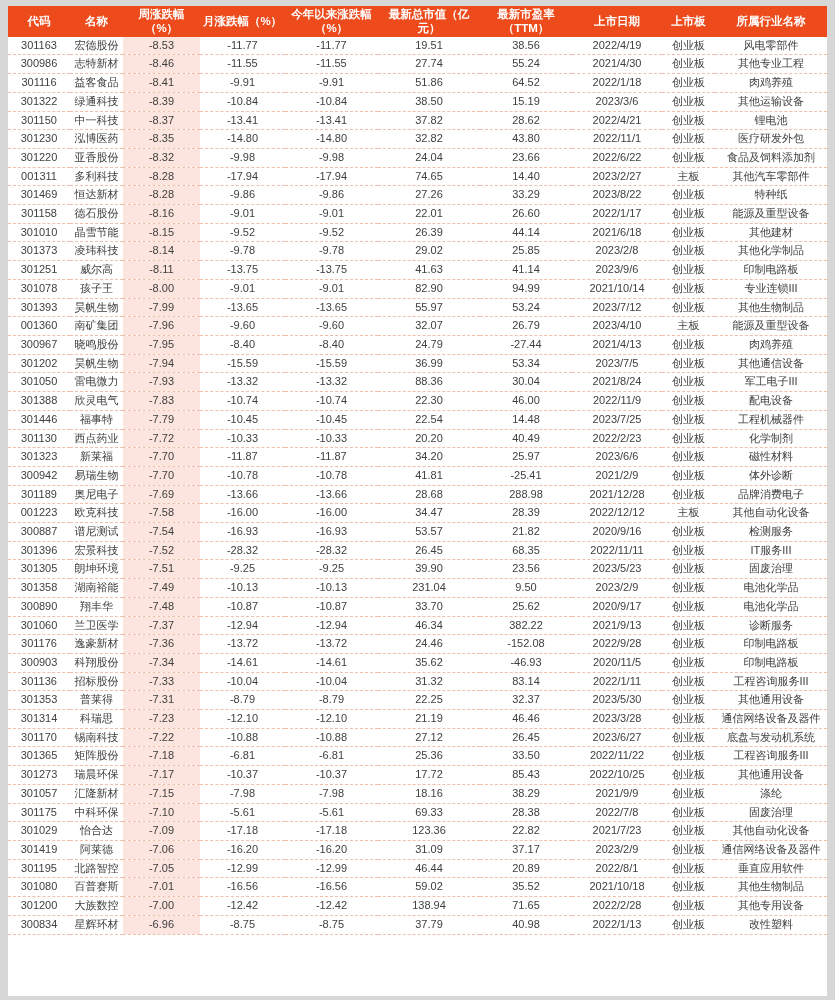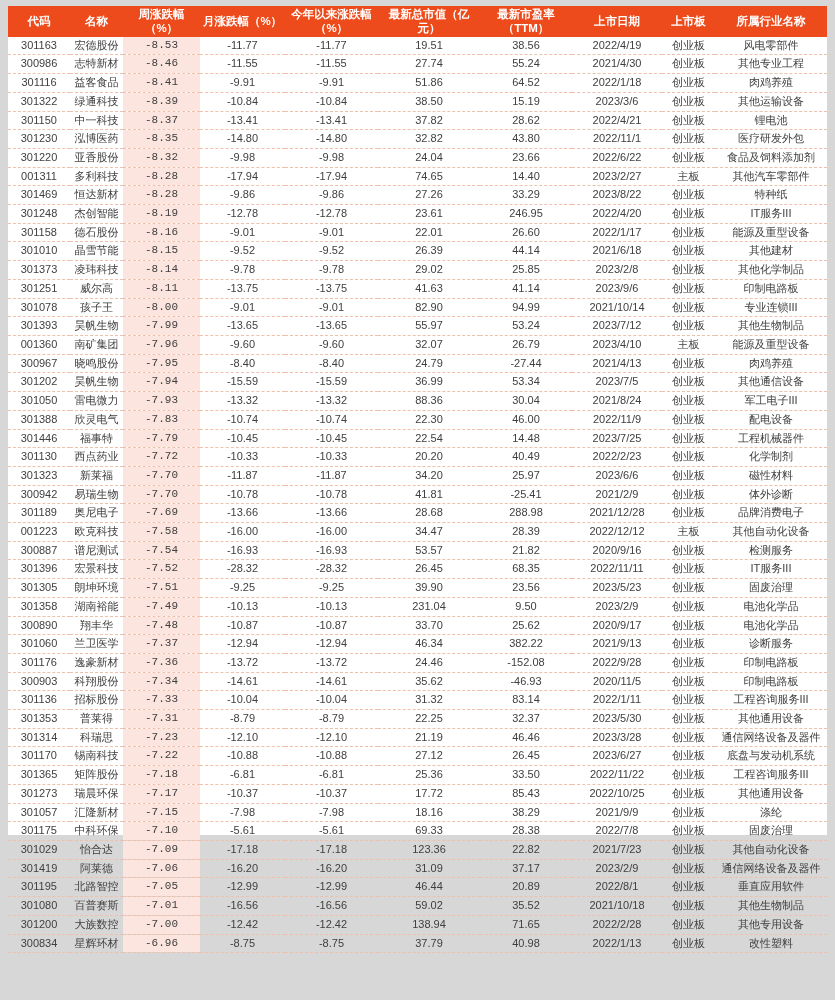--- a/index.html
+++ b/index.html
@@ -12,21 +12,21 @@
   }
   *{box-sizing:border-box;}
   html,body{margin:0;padding:0;}
   body{
     width:835px;height:1000px;
     background:var(--margin-bg);
     font-family:"Liberation Sans","DejaVu Sans",sans-serif;
     position:relative;overflow:hidden;
   }
   .page{
-    position:absolute;left:8px;top:6px;width:819px;height:829px;
+    position:absolute;left:8px;top:6px;width:819px;height:990px;
     background:#ffffff;
   }
   table{
     width:819px;border-collapse:collapse;table-layout:fixed;
   }
   thead th{
     background:var(--accent);
     color:var(--header-text);
     font-size:11.5px;font-weight:bold;
     height:30px;padding:1px 2px;
@@ -34,21 +34,21 @@
     white-space:pre-line;line-height:1.25;
   }
   tbody td{
     font-size:11px;color:var(--text);
     text-align:center;vertical-align:middle;
     height:17.7px;padding:0 2px;
     border-bottom:1px dashed var(--divider);
     white-space:nowrap;overflow:hidden;
     line-height:17.7px;
   }
-  tbody td.week{background:var(--highlight);font-family:Liberation Mono, monospace;}
+  tbody td.week{background:var(--highlight);}
   col.c-code{width:62px;}
   col.c-name{width:53px;}
   col.c-week{width:77px;}
   col.c-month{width:85px;}
   col.c-ytd{width:93px;}
   col.c-cap{width:102px;}
   col.c-pe{width:92px;}
   col.c-date{width:90px;}
   col.c-board{width:53px;}
   col.c-industry{width:112px;}
@@ -189,32 +189,20 @@
           <td class="week">-8.28</td>
           <td>-9.86</td>
           <td>-9.86</td>
           <td>27.26</td>
           <td>33.29</td>
           <td>2023/8/22</td>
           <td>创业板</td>
           <td>特种纸</td>
         </tr>
         <tr>
-          <td>301248</td>
-          <td>杰创智能</td>
-          <td class="week">-8.19</td>
-          <td>-12.78</td>
-          <td>-12.78</td>
-          <td>23.61</td>
-          <td>246.95</td>
-          <td>2022/4/20</td>
-          <td>创业板</td>
-          <td>IT服务III</td>
-        </tr>
-        <tr>
           <td>301158</td>
           <td>德石股份</td>
           <td class="week">-8.16</td>
           <td>-9.01</td>
           <td>-9.01</td>
           <td>22.01</td>
           <td>26.60</td>
           <td>2022/1/17</td>
           <td>创业板</td>
           <td>能源及重型设备</td>

